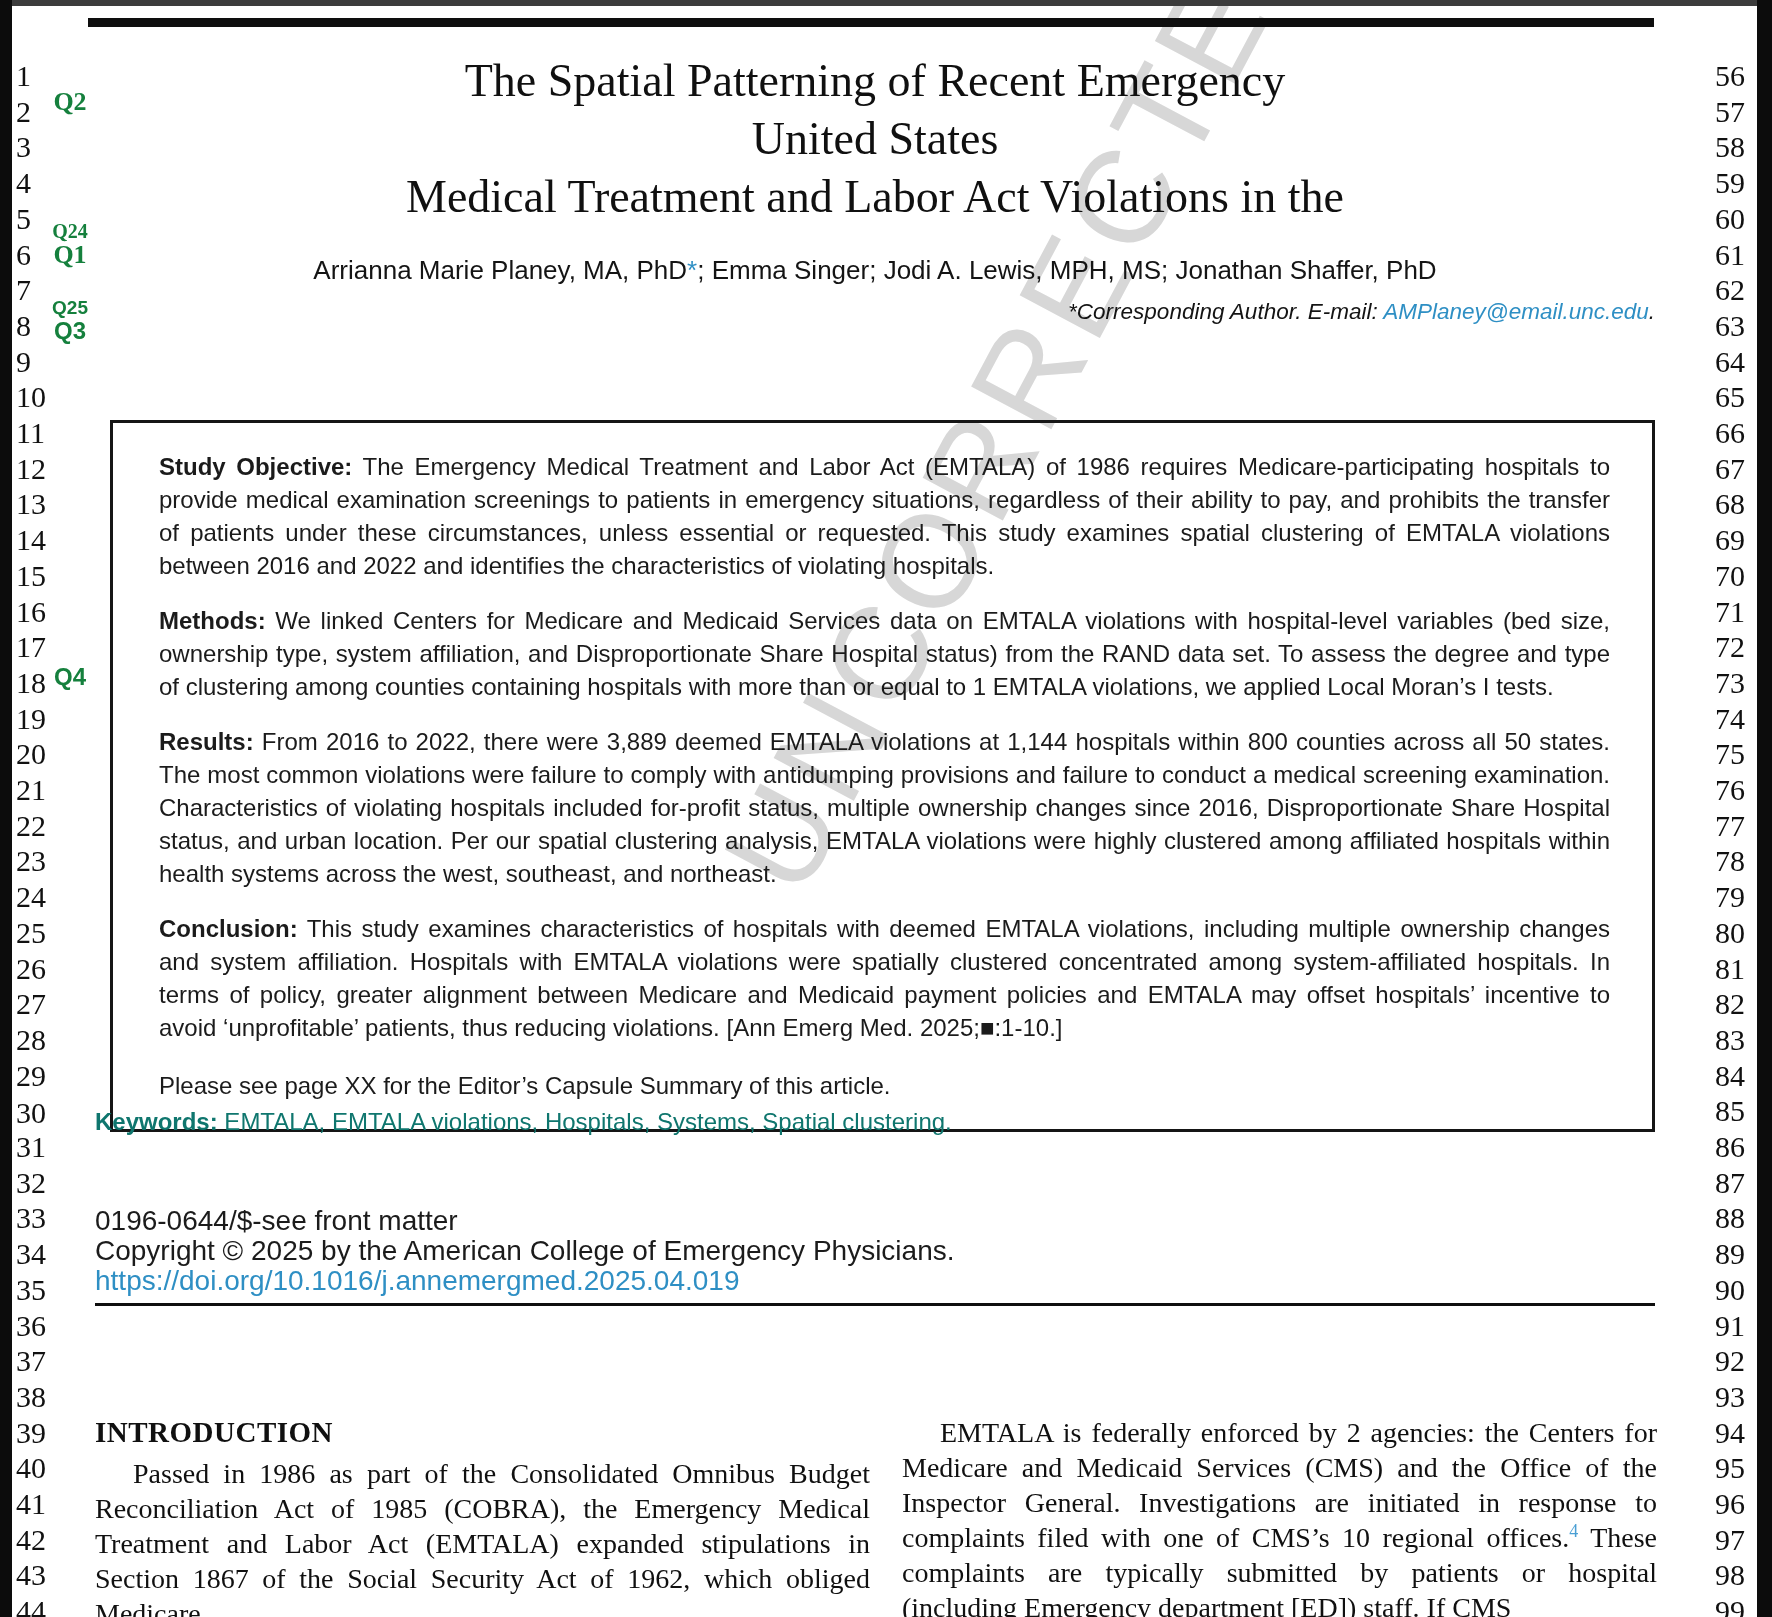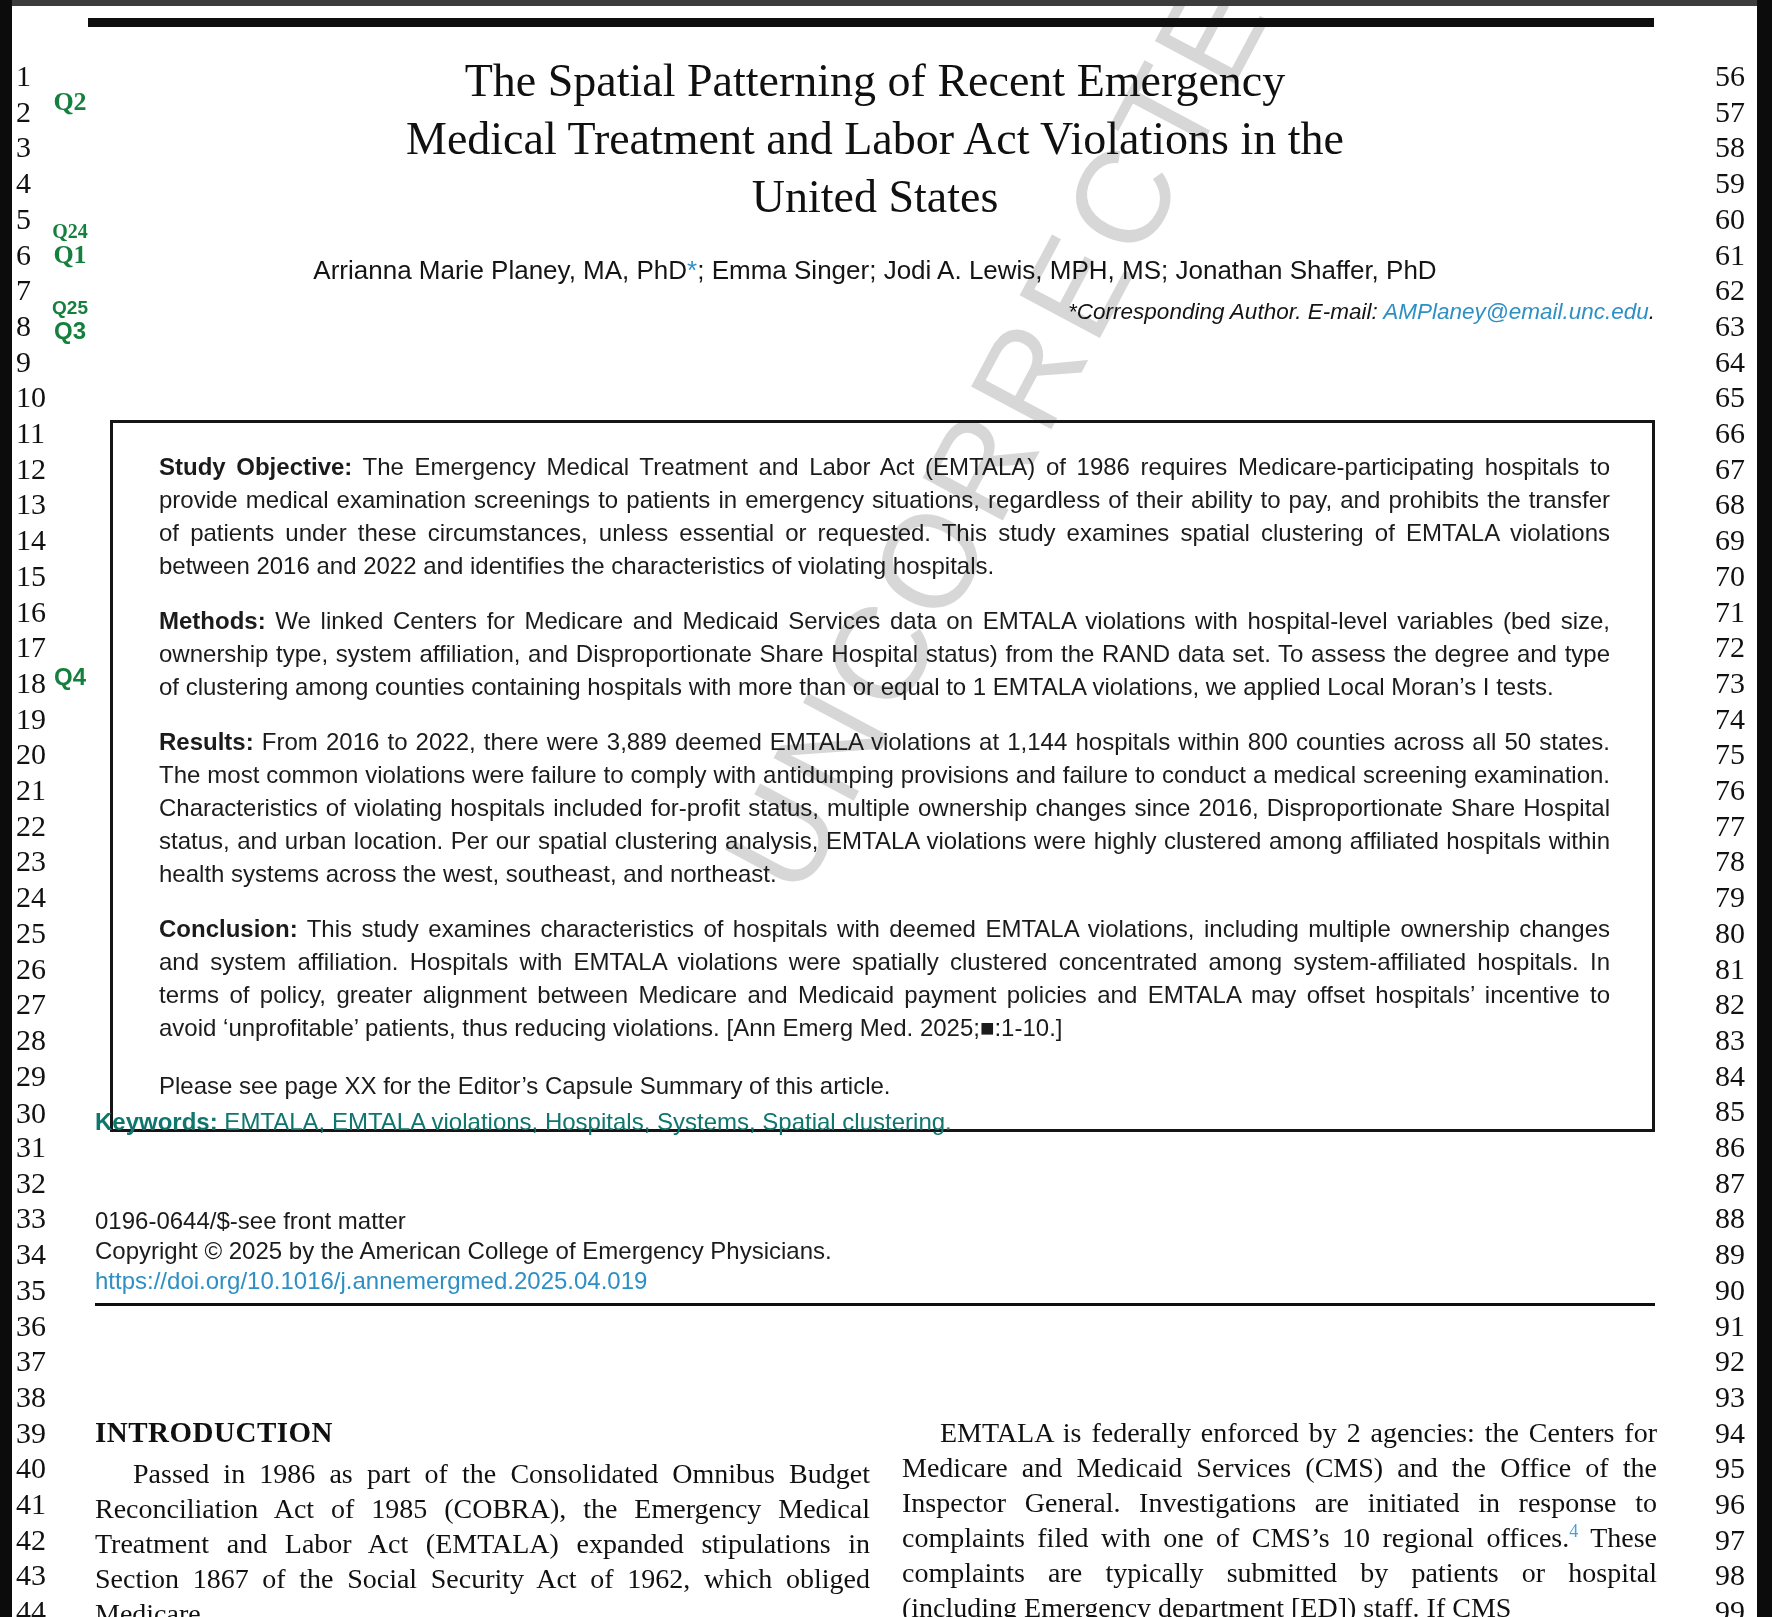--- a/index.html
+++ b/index.html
@@ -47,21 +47,21 @@
   a.link{color:#2e8fc4;text-decoration:none;cursor:pointer;}
 
   
   .abstract-box{position:absolute;left:110px;top:420px;width:1545px;height:712px;
     border:3px solid #151515;box-sizing:border-box;padding:27px 42px 20px 46px;background:transparent;}
   .abstract-box p{margin:0 0 22px 0;font-size:24px;line-height:33px;text-align:justify;color:#1b1b1b;}
   .abstract-box p b{font-weight:bold;}
   .abstract-note{font-size:24px;color:#1b1b1b;margin-top:28px;}
 
   .keywords{position:absolute;left:95px;top:1108px;width:1560px;font-size:24px;color:#0f766e;}
-  .front-matter{position:absolute;left:95px;top:1206px;width:1560px;font-size:24px;line-height:30px;color:#1b1b1b;}
+  .front-matter{position:absolute;left:95px;top:1206px;width:1560px;font-size:28px;line-height:30px;color:#1b1b1b;}
 
   
   .col{position:absolute;font-family:"Liberation Serif",serif;font-size:28px;line-height:35px;
     text-align:justify;color:#101010;}
   .col-left{left:95px;top:1415px;width:775px;height:202px;overflow:hidden;}
   .col-right{left:902px;top:1415px;width:755px;height:202px;overflow:hidden;}
   .intro-heading{font-weight:bold;font-size:29px;letter-spacing:0.5px;margin:0 0 6px 0;text-align:left;}
   .col p{margin:0;text-indent:38px;}
   sup.ref{color:#4a9fd4;font-size:18px;line-height:0;}
 </style>
@@ -176,22 +176,22 @@
       <div class="query serif-large" style="top: 87px;">Q2</div>
       <div class="query serif-small" style="top: 220px;">Q24</div>
       <div class="query serif-large" style="top: 240px;">Q1</div>
       <div class="query sans-small" style="top: 297px;">Q25</div>
       <div class="query sans-large" style="top: 317px;">Q3</div>
       <div class="query sans-large" style="top: 663px;">Q4</div>
     </div>
 
   <div class="title">
     <div>The Spatial Patterning of Recent Emergency</div>
+    <div>United States</div>
     <div>Medical Treatment and Labor Act Violations in the</div>
-    <div>United States</div>
   </div>
 
   <div class="authors"><span>Arrianna Marie Planey, MA, PhD</span><span class="blue">*</span><span>; Emma Singer; Jodi A. Lewis, MPH, MS; Jonathan Shaffer, PhD</span></div>
 
   <div class="corresponding"><span>*Corresponding Author. E-mail: </span><a class="link">AMPlaney@email.unc.edu</a><span>.</span></div>
 
   <div class="abstract-box">
     <p><b>Study Objective:</b><span> The Emergency Medical Treatment and Labor Act (EMTALA) of 1986 requires Medicare-participating hospitals to provide medical examination screenings to patients in emergency situations, regardless of their ability to pay, and prohibits the transfer of patients under these circumstances, unless essential or requested. This study examines spatial clustering of EMTALA violations between 2016 and 2022 and identifies the characteristics of violating hospitals.</span></p>
     <p><b>Methods:</b><span> We linked Centers for Medicare and Medicaid Services data on EMTALA violations with hospital-level variables (bed size, ownership type, system affiliation, and Disproportionate Share Hospital status) from the RAND data set. To assess the degree and type of clustering among counties containing hospitals with more than or equal to 1 EMTALA violations, we applied Local Moran’s I tests.</span></p>
     <p><b>Results:</b><span> From 2016 to 2022, there were 3,889 deemed EMTALA violations at 1,144 hospitals within 800 counties across all 50 states. The most common violations were failure to comply with antidumping provisions and failure to conduct a medical screening examination. Characteristics of violating hospitals included for-profit status, multiple ownership changes since 2016, Disproportionate Share Hospital status, and urban location. Per our spatial clustering analysis, EMTALA violations were highly clustered among affiliated hospitals within health systems across the west, southeast, and northeast.</span></p>

